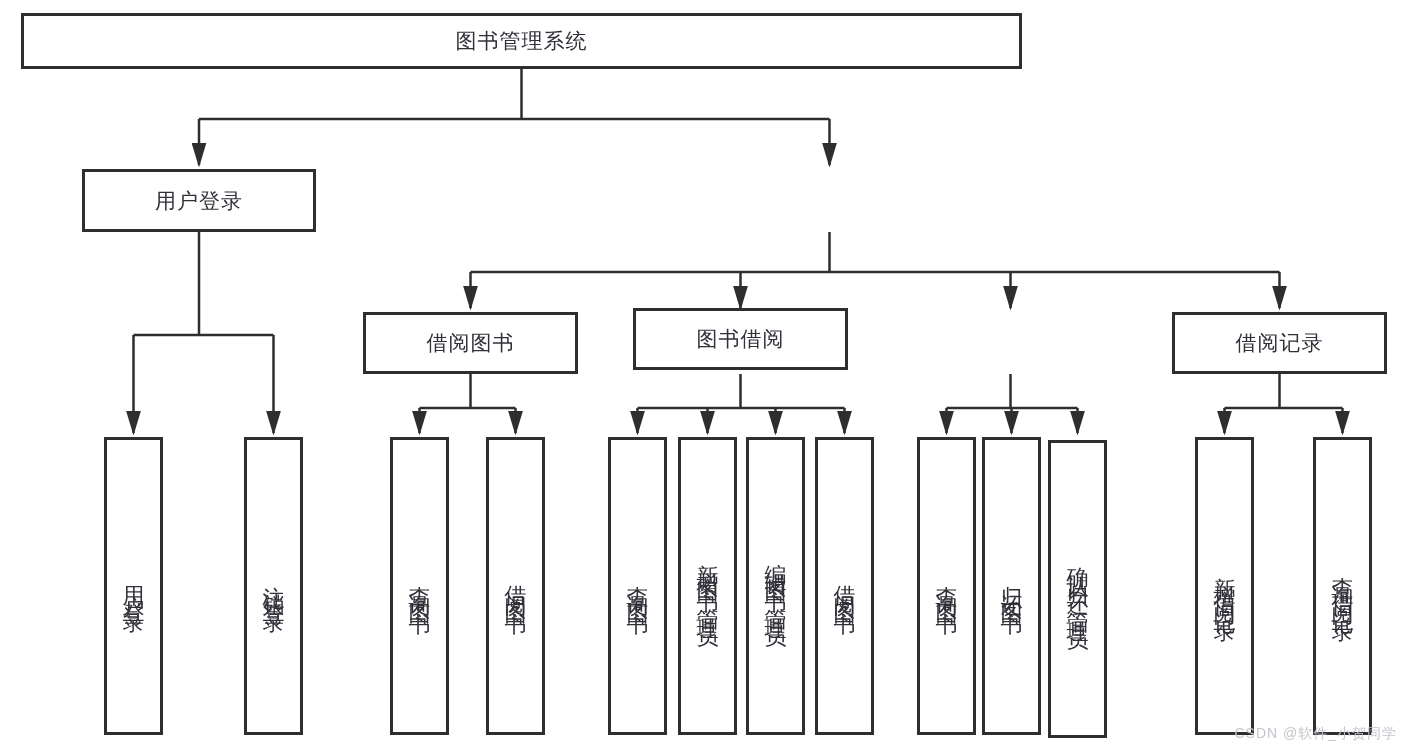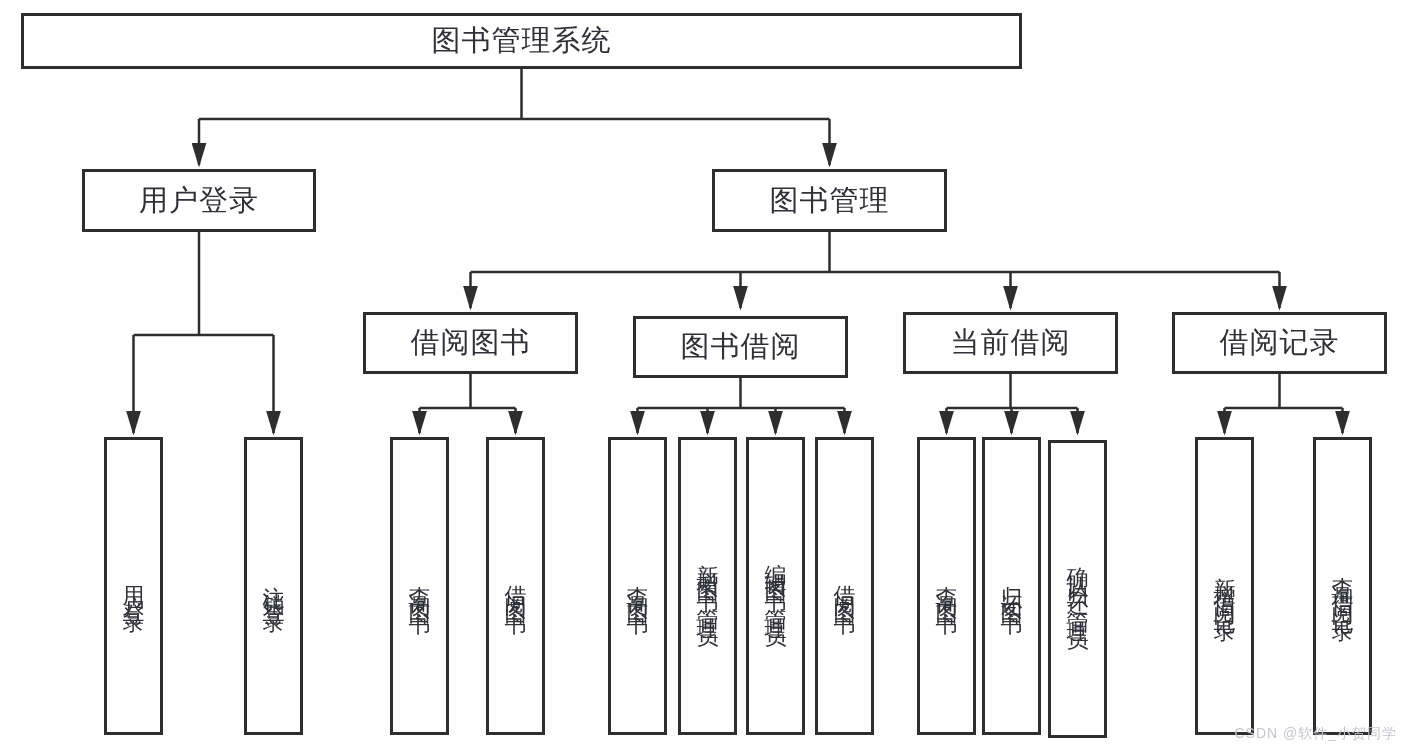--- a/index.html
+++ b/index.html
@@ -24,21 +24,21 @@
   }
   .node {
     position: absolute;
     box-sizing: border-box;
     border: 3px solid #2e2e2e;
     background: #ffffff;
     display: flex;
     align-items: center;
     justify-content: center;
     color: #2f3038;
-    font-size: 29px;
+    font-size: 21px;
     letter-spacing: 1px;
     text-align: center;
     white-space: nowrap;
   }
   .leaf {
     writing-mode: vertical-rl;
     text-orientation: mixed;
     font-size: 22px;
     letter-spacing: 9px;
     white-space: normal;
@@ -99,25 +99,23 @@
       <line x1="1077.5" y1="408" x2="1077.5" y2="433" marker-end="url(#arrow)"></line>
 
       <line x1="1224.5" y1="408" x2="1224.5" y2="433" marker-end="url(#arrow)"></line>
       <line x1="1342.5" y1="408" x2="1342.5" y2="433" marker-end="url(#arrow)"></line>
     </g>
   </svg>
 
   <div class="node" style="left:21px; top:13px; width:1001px; height:56px;">图书管理系统</div>
 
   <div class="node" style="left:82px; top:169px; width:234px; height:63px;">用户登录</div>
-  <div class="node" style="left:712px; top:169px; width:235px; height:63px;">图书管理</div>
 
   <div class="node" style="left:363px; top:312px; width:215px; height:62px;">借阅图书</div>
-  <div class="node" style="left:633px; top:316px; width:215px; height:62px;">图书借阅</div>
-  <div class="node" style="left:903px; top:312px; width:215px; height:62px;">当前借阅</div>
+  <div class="node" style="left:633px; top:308px; width:215px; height:62px;">图书借阅</div>
   <div class="node" style="left:1172px; top:312px; width:215px; height:62px;">借阅记录</div>
 
   <div class="node leaf" style="left:104px; top:437px; width:59px; height:298px;">用户登录</div>
   <div class="node leaf" style="left:244px; top:437px; width:59px; height:298px;">注销登录</div>
 
   <div class="node leaf" style="left:390px; top:437px; width:59px; height:298px;">查询图书</div>
   <div class="node leaf" style="left:486px; top:437px; width:59px; height:298px;">借阅图书</div>
 
   <div class="node leaf" style="left:608px; top:437px; width:59px; height:298px;">查询图书</div>
   <div class="node leaf" style="left:678px; top:437px; width:59px; height:298px;">新增图书（管理员）</div>

